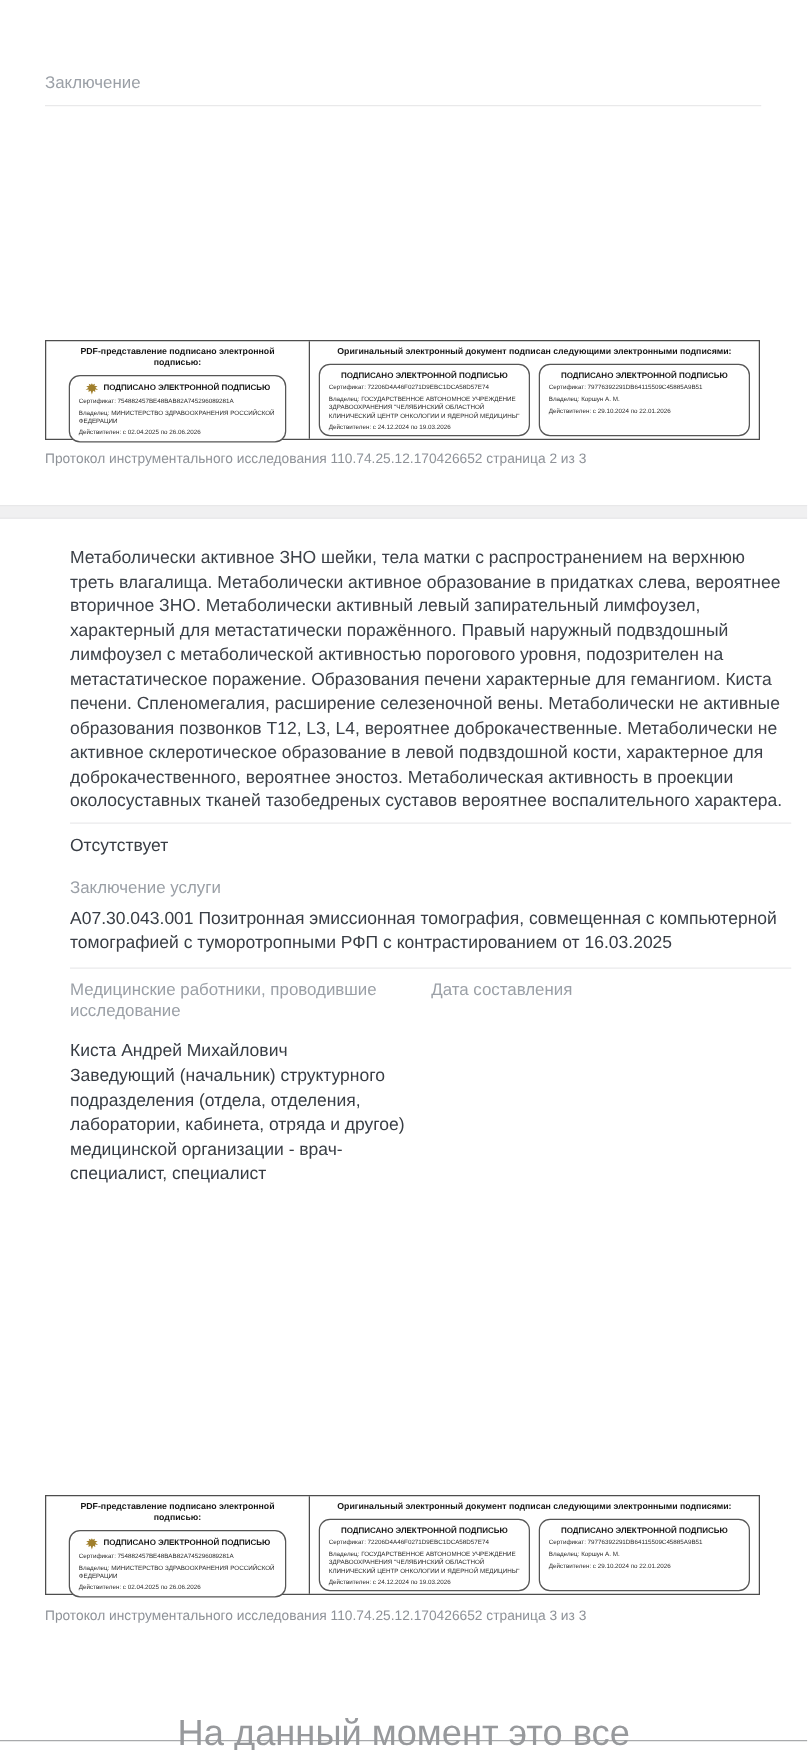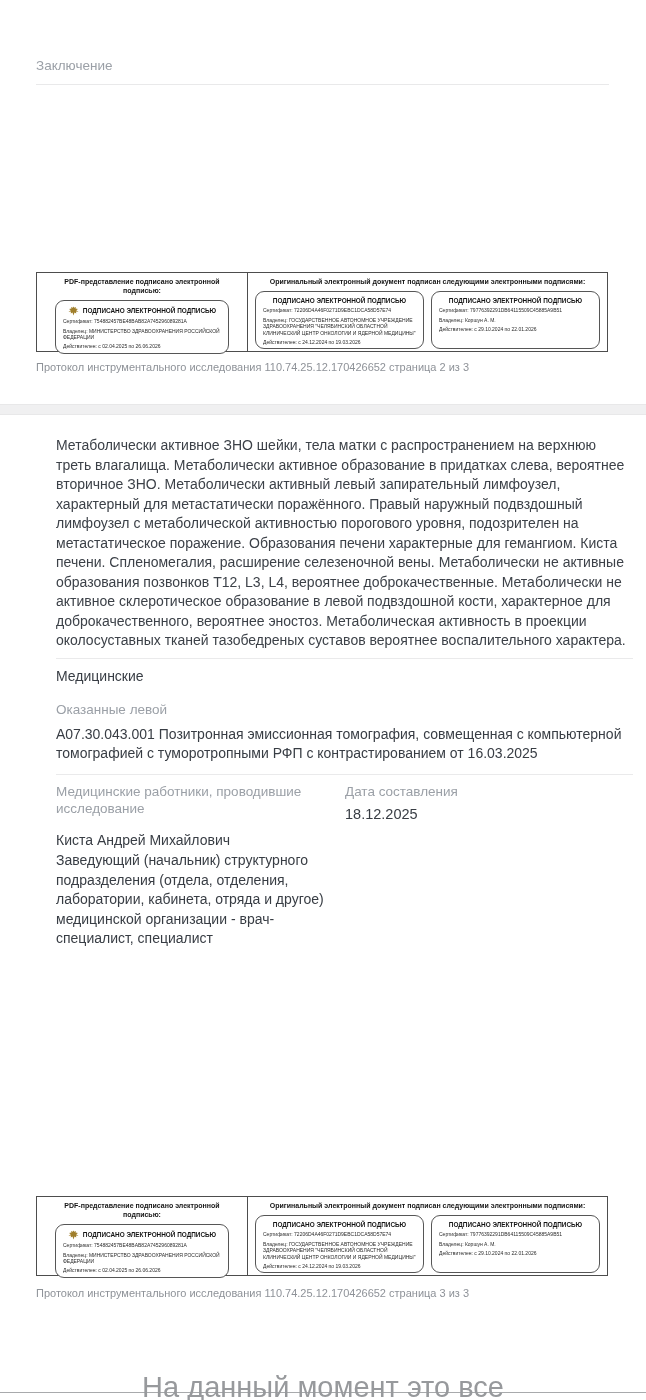--- a/index.html
+++ b/index.html
@@ -93,38 +93,37 @@
   </div>
 
   <div class="caption cap1">Протокол инструментального исследования 110.74.25.12.170426652 страница 2 из 3</div>
 
   <div class="band"></div>
 
   <div class="content">
     <div class="body-text">Метаболически активное ЗНО шейки, тела матки с распространением на верхнюю треть влагалища. Метаболически активное образование в придатках слева, вероятнее вторичное ЗНО. Метаболически активный левый запирательный лимфоузел, характерный для метастатически поражённого. Правый наружный подвздошный лимфоузел с метаболической активностью порогового уровня, подозрителен на метастатическое поражение. Образования печени характерные для гемангиом. Киста печени. Спленомегалия, расширение селезеночной вены. Метаболически не активные образования позвонков T12, L3, L4, вероятнее доброкачественные. Метаболически не активное склеротическое образование в левой подвздошной кости, характерное для доброкачественного, вероятнее эностоз. Метаболическая активность в проекции околосуставных тканей тазобедреных суставов вероятнее воспалительного характера.</div>
 
     <div class="hr"></div>
-    <div class="value">Медицинские</div>
+    <div class="value">Отсутствует</div>
 
     <div class="group">
-      <div class="sec-label">Оказанные левой</div>
+      <div class="sec-label">Заключение услуги</div>
       <div class="value">A07.30.043.001  Позитронная эмиссионная томография, совмещенная с компьютерной томографией с туморотропными РФП с контрастированием от 16.03.2025</div>
     </div>
 
     <div class="hr" style="margin-top:10px;"></div>
 
     <div class="cols">
       <div class="col-left">
         <div class="sec-label">Медицинские работники, проводившие исследование</div>
         <div class="staff-name">Киста Андрей Михайлович</div>
         <div class="staff-title">Заведующий (начальник) структурного подразделения (отдела, отделения, лаборатории, кабинета, отряда и другое) медицинской организации - врач-специалист, специалист</div>
       </div>
       <div class="col-right">
         <div class="sec-label">Дата составления</div>
-        <div class="date-value">18.12.2025</div>
       </div>
     </div>
   </div>
 
   <div class="sigblock sig2">
     <div class="sig-left">
       <div class="sig-header">PDF-представление подписано электронной подписью:</div>
       <div class="badge badge-solo">
         <div class="badge-title">
           <svg class="emblem" viewBox="0 0 22 20" xmlns="http://www.w3.org/2000/svg">

